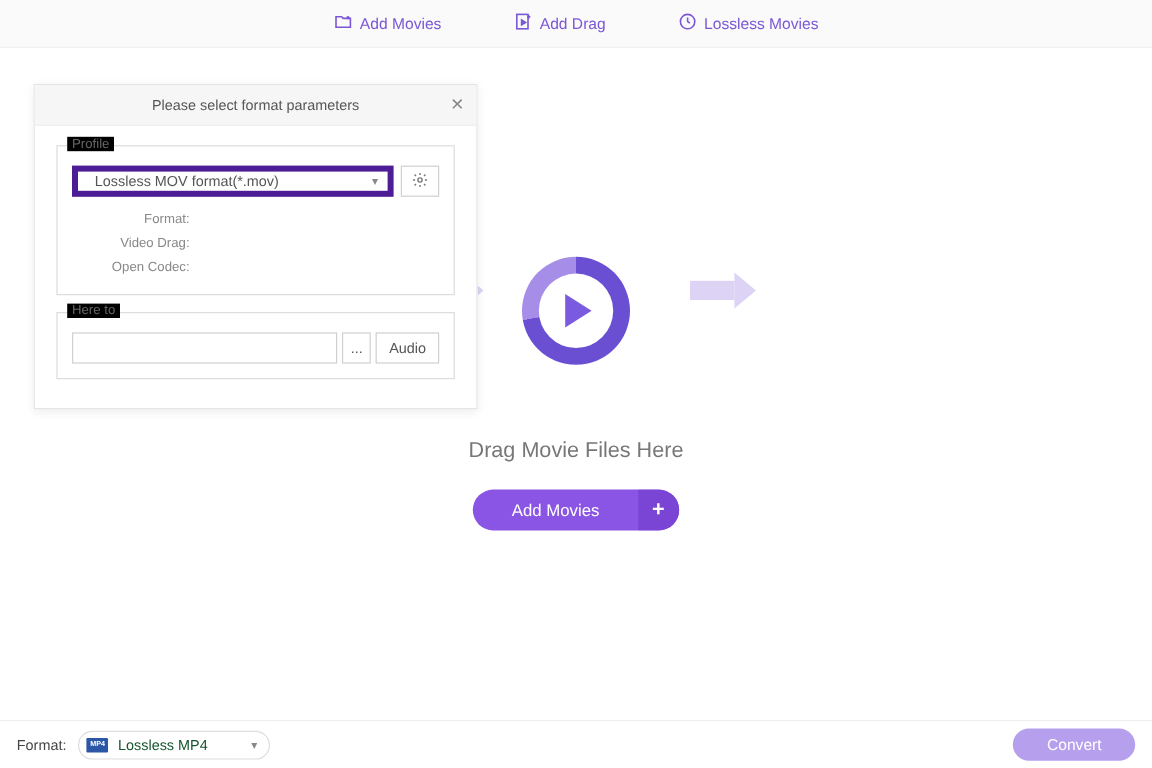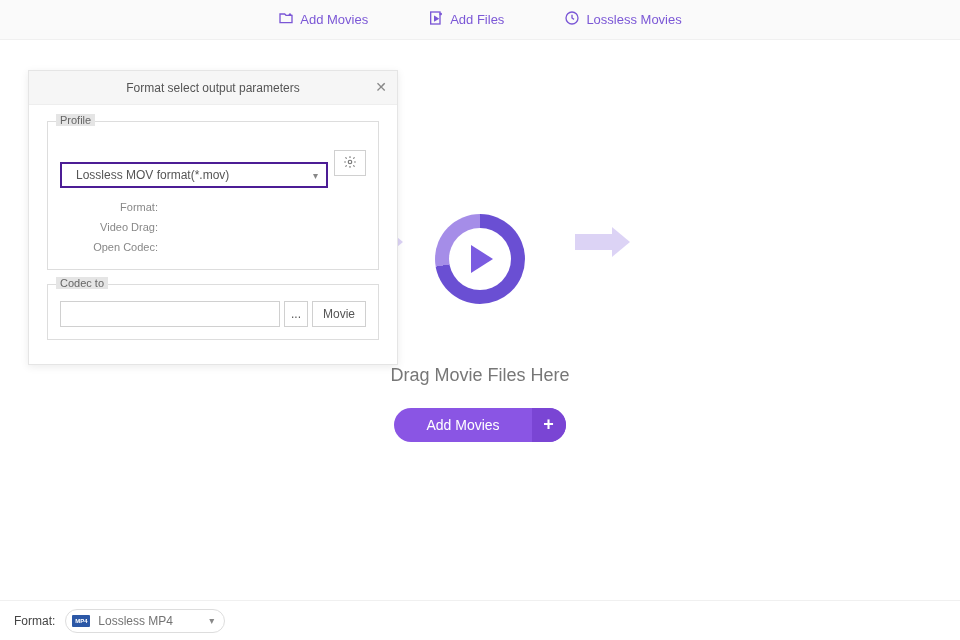--- a/index.html
+++ b/index.html
@@ -130,21 +130,21 @@
     gap: 8px;
     min-width: 160px;
     cursor: pointer;
   }
   .fmt-combo .thumb {
     width: 18px; height: 12px; background: #2b57a6;
     display: flex; align-items: center; justify-content: center;
     color: #fff; font-size: 6px; font-weight: bold;
     border-radius: 1px;
   }
-  .fmt-combo .txt { font-size: 12px; color: #737373; flex: 1; }
+  .fmt-combo .txt { font-size: 12px; color: #14532d; flex: 1; }
   .fmt-combo .caret { color: #888; font-size: 10px; }
   .convert-btn {
     margin-left: auto;
     background: #b6a0ee;
     color: #fff;
     border-radius: 14px;
     padding: 6px 28px;
     font-size: 13px;
     cursor: pointer;
   }
@@ -179,41 +179,40 @@
   .dlg-body { padding: 16px 18px 10px 18px; }
   .fieldset {
     border: 1px solid #ddd;
     position: relative;
     padding: 16px 12px 12px 12px;
     margin-bottom: 14px;
   }
   .fieldset .legend {
     position: absolute;
     top: -8px; left: 8px;
-    background: #e5e5e5;
+    background: #000000;
     padding: 0 4px;
     font-size: 11px;
     color: #666;
   }
   .profile-row {
     display: flex;
     gap: 6px;
     align-items: center;
   }
   .profile-combo {
     flex: 1;
     height: 26px;
-    border: 2px solid #4c1d95;
+    border: 5px solid #4c1d95;
     display: flex;
     align-items: center;
     padding: 0 8px 0 14px;
     font-size: 12px;
     color: #555;
     cursor: pointer;
-    margin-top: 24px;
   }
   .profile-combo .caret { margin-left: auto; color: #888; font-size: 10px; }
   .gear-btn {
     width: 32px; height: 26px;
     border: 1px solid #d0d0d0;
     display: flex; align-items: center; justify-content: center;
     cursor: pointer;
   }
   .gear-btn svg { width: 14px; height: 14px; }
   .meta-labels {
@@ -275,21 +274,21 @@
     <span>Add Movies</span>
   </div>
   <div class="top-item">
     <span>
       <svg viewBox="0 0 24 24" fill="none" stroke="#7b57d6" stroke-width="2">
           <rect x="4" y="3" width="14" height="18"></rect>
           <path d="M10 10l5 3-5 3z" fill="#7b57d6"></path>
           <path d="M19 4v4M17 6h4"></path>
         </svg>
     </span>
-    <span>Add Files</span>
+    <span>Add Drag</span>
   </div>
   <div class="top-item">
     <span>
       <svg viewBox="0 0 24 24" fill="none" stroke="#7b57d6" stroke-width="2">
           <circle cx="12" cy="12" r="9"></circle>
           <path d="M12 7v5l3 2"></path>
         </svg>
     </span>
     <span>Lossless Movies</span>
   </div>
@@ -324,25 +323,28 @@
   </div>
 </div>
 
 <div class="bottom-bar">
   <span class="fmt-label">Format:</span>
   <div class="fmt-combo">
     <span class="thumb">MP4</span>
     <span class="txt">Lossless MP4</span>
     <span class="caret">▾</span>
   </div>
+  <div class="convert-btn">
+    <span>Convert</span>
+  </div>
 </div>
 
 <div class="dialog">
   <div class="dlg-header">
-    <span>Format select output parameters</span>
+    <span>Please select format parameters</span>
     <span class="dlg-close">✕</span>
   </div>
   <div class="dlg-body">
     <div class="fieldset">
       <span class="legend">Profile</span>
       <div class="profile-row">
         <div class="profile-combo">
           <span>Lossless MOV format(*.mov)</span>
           <span class="caret">▾</span>
         </div>
@@ -355,25 +357,25 @@
           </span>
         </div>
       </div>
       <div class="meta-labels">
         <div>Format:</div>
         <div>Video Drag:</div>
         <div>Open Codec:</div>
       </div>
     </div>
     <div class="fieldset">
-      <span class="legend">Codec to</span>
+      <span class="legend">Here to</span>
       <div class="save-row">
         <input class="save-input" type="text" value="" style="">
         <div class="browse-btn">
           <span>...</span>
         </div>
         <div class="open-btn">
-          <span>Movie</span>
+          <span>Audio</span>
         </div>
       </div>
     </div>
   </div>
 </div>
 
 </body></html>

